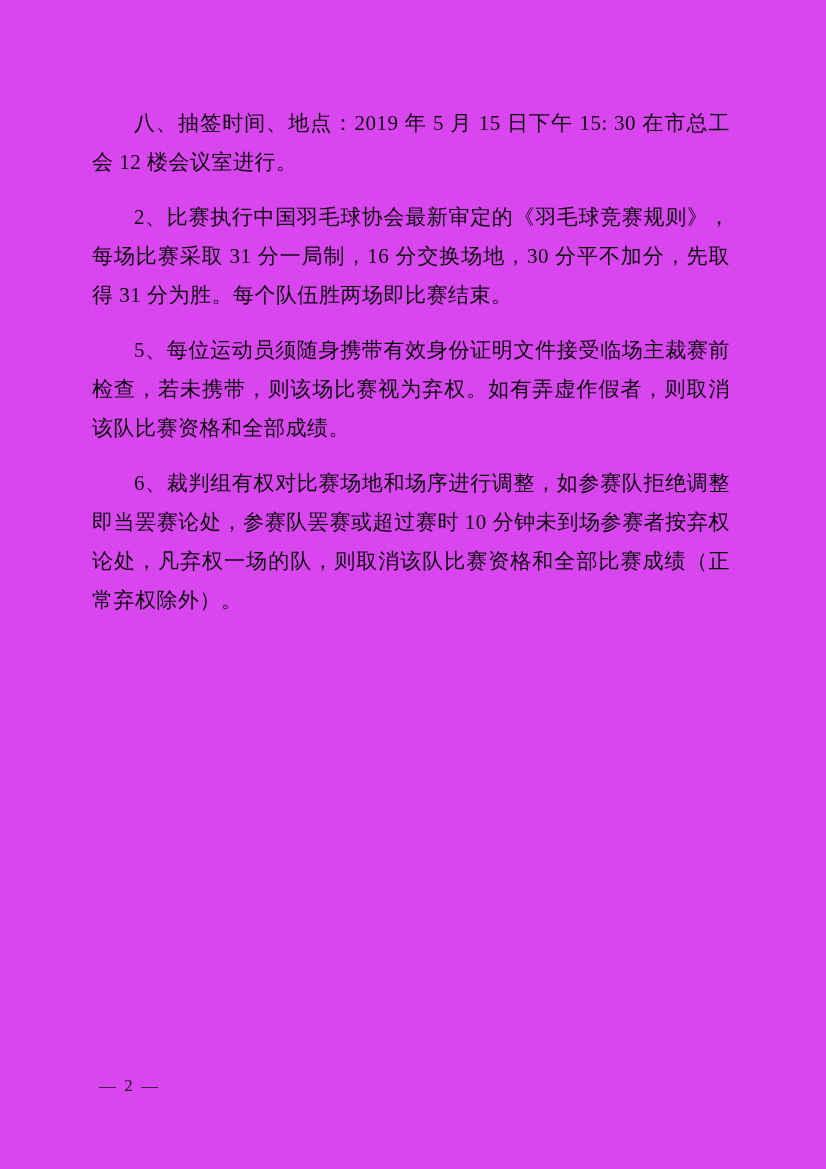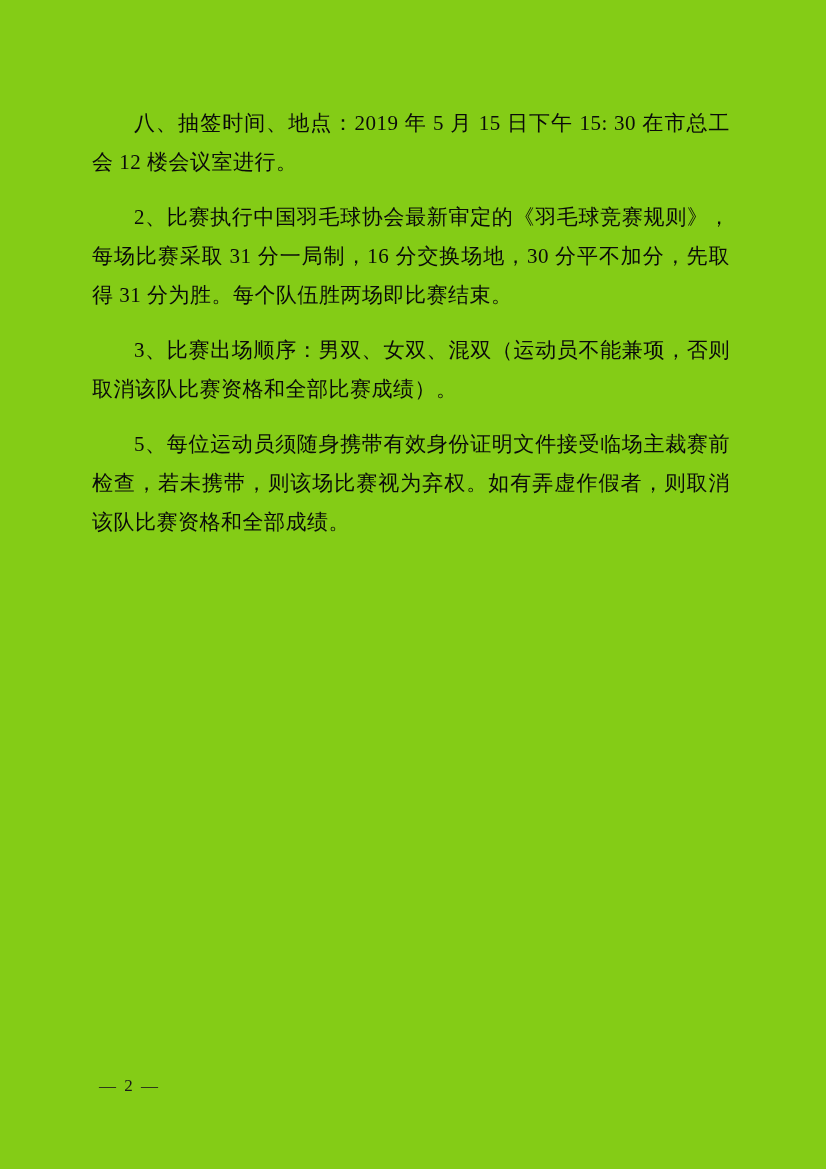--- a/index.html
+++ b/index.html
@@ -4,21 +4,21 @@
 <style>
   html, body {
     margin: 0;
     padding: 0;
     background: #ffffff;
   }
   .page {
     position: relative;
     width: 826px;
     height: 1169px;
-    background: #84cc16;
+    background: #d946ef;
     color: #0a0a0a;
     font-family: "Liberation Serif", "DejaVu Serif", serif;
     overflow: hidden;
     box-sizing: border-box;
   }
   .doc-body {
     position: absolute;
     left: 92px;
     top: 104px;
     width: 638px;
@@ -44,17 +44,17 @@
     font-family: "Liberation Serif", "DejaVu Serif", serif;
   }
 </style>
 </head>
 <body>
 
 <div class="page">
   <div class="doc-body">
       <p class="para">八、抽签时间、地点：2019 年 5 月 15 日下午 15: 30 在市总工会 12 楼会议室进行。</p>
       <p class="para">2、比赛执行中国羽毛球协会最新审定的《羽毛球竞赛规则》，每场比赛采取 31 分一局制，16 分交换场地，30 分平不加分，先取得 31 分为胜。每个队伍胜两场即比赛结束。</p>
-      <p class="para">3、比赛出场顺序：男双、女双、混双（运动员不能兼项，否则取消该队比赛资格和全部比赛成绩）。</p>
       <p class="para">5、每位运动员须随身携带有效身份证明文件接受临场主裁赛前检查，若未携带，则该场比赛视为弃权。如有弄虚作假者，则取消该队比赛资格和全部成绩。</p>
+      <p class="para">6、裁判组有权对比赛场地和场序进行调整，如参赛队拒绝调整即当罢赛论处，参赛队罢赛或超过赛时 10 分钟未到场参赛者按弃权论处，凡弃权一场的队，则取消该队比赛资格和全部比赛成绩（正常弃权除外）。</p>
     </div>
   <div class="page-footer">— 2 —</div>
 </div>
 
 </body></html>

